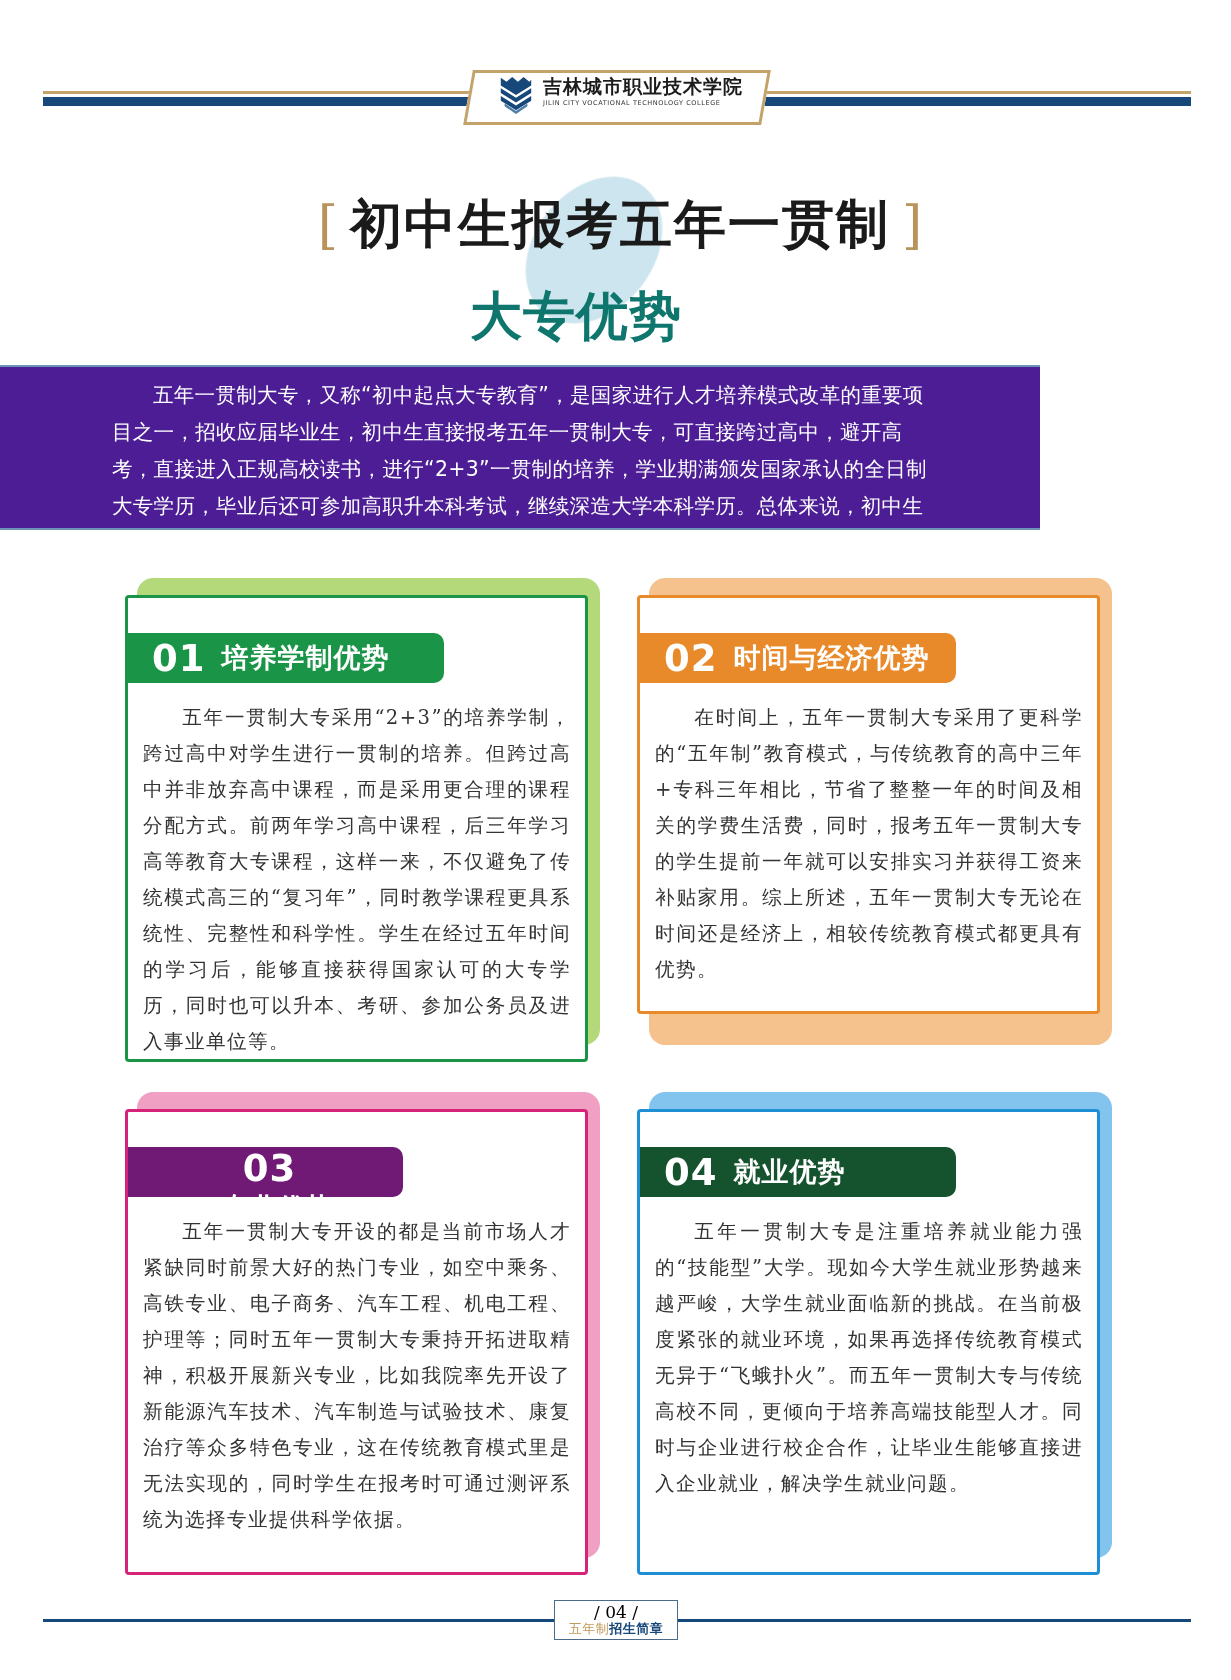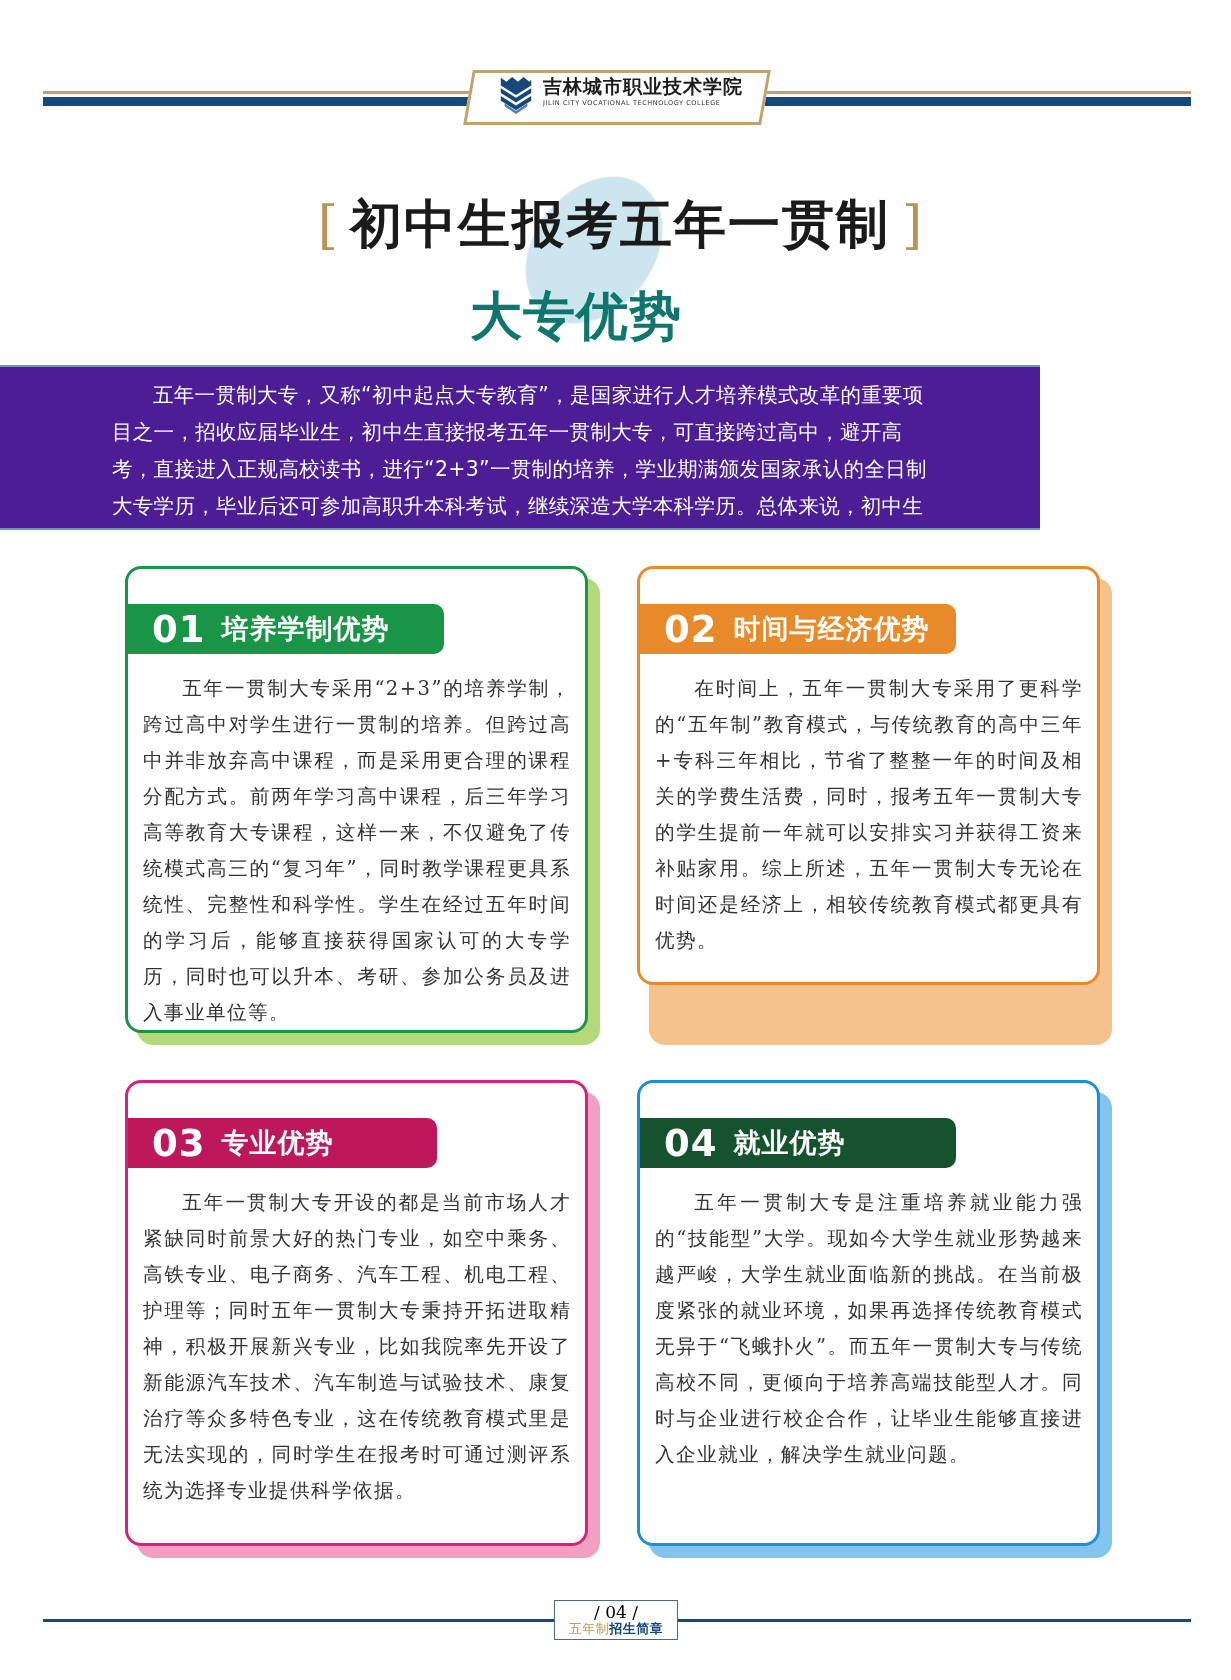--- a/index.html
+++ b/index.html
@@ -34,21 +34,21 @@
   .intro {
     position: absolute; left: 0; top: 365px; width: 1040px; height: 165px;
     background: #4c1d95; border-top: 2px solid #6d93b7; border-bottom: 2px solid #6d93b7;
     padding: 10px 112px 0 112px;
   }
   .intro p { color: #ffffff; font-size: 20.5px; line-height: 37px; text-indent: 2em; letter-spacing: 0.3px; }
 
   
   .card-shadow { position: absolute; border-radius: 16px; }
   .card {
-    position: absolute; background: #fff; border: 3px solid; border-radius: 16px; overflow: hidden;
+    position: absolute; background: #fff; border: 3px solid; border-radius: 4px; overflow: hidden; margin-top: 29px;
   }
   .card-header {
     position: absolute; left: -3px; top: 35px; width: 320px; height: 50px;
     border-radius: 0 10px 10px 0; display: flex; align-items: center; padding-left: 27px;
   }
   .card-num { font-family: "DejaVu Sans", sans-serif; font-weight: bold; font-size: 37px; color: #fff; margin-right: 16px; letter-spacing: 1px; }
   .card-title { font-size: 27px; color: #fff; font-weight: bold; letter-spacing: 1px; }
   .card-body {
     position: absolute; left: 15px; top: 102px; right: 14px;
     font-family: "DejaVu Serif", serif; font-size: 19.6px; line-height: 36px; color: #333;
@@ -110,21 +110,21 @@
 <div class="card" style="left:637px; top:566px; width:463px; height:419px; border-color:#e8892a;">
   <div class="card-header" style="background:#e8892a; width:319px;">
     <span class="card-num">02</span>
     <span class="card-title">时间与经济优势</span>
   </div>
   <div class="card-body">在时间上，五年一贯制大专采用了更科学的“五年制”教育模式，与传统教育的高中三年+专科三年相比，节省了整整一年的时间及相关的学费生活费，同时，报考五年一贯制大专的学生提前一年就可以安排实习并获得工资来补贴家用。综上所述，五年一贯制大专无论在时间还是经济上，相较传统教育模式都更具有优势。</div>
 </div>
 
 <div class="card-shadow" style="left:137px; top:1092px; width:463px; height:466px; background:#f0a0c3;"></div>
 <div class="card" style="left:125px; top:1080px; width:463px; height:466px; border-color:#d6237a;">
-  <div class="card-header" style="background:#be185d; width:312px;">
+  <div class="card-header" style="background:#701a75; width:278px;flex-direction:column;">
     <span class="card-num">03</span>
     <span class="card-title">专业优势</span>
   </div>
   <div class="card-body">五年一贯制大专开设的都是当前市场人才紧缺同时前景大好的热门专业，如空中乘务、高铁专业、电子商务、汽车工程、机电工程、护理等；同时五年一贯制大专秉持开拓进取精神，积极开展新兴专业，比如我院率先开设了新能源汽车技术、汽车制造与试验技术、康复治疗等众多特色专业，这在传统教育模式里是无法实现的，同时学生在报考时可通过测评系统为选择专业提供科学依据。</div>
 </div>
 
 <div class="card-shadow" style="left:649px; top:1092px; width:463px; height:466px; background:#82c4ee;"></div>
 <div class="card" style="left:637px; top:1080px; width:463px; height:466px; border-color:#1e8fd5;">
   <div class="card-header" style="background:#14532d; width:319px;">
     <span class="card-num">04</span>

